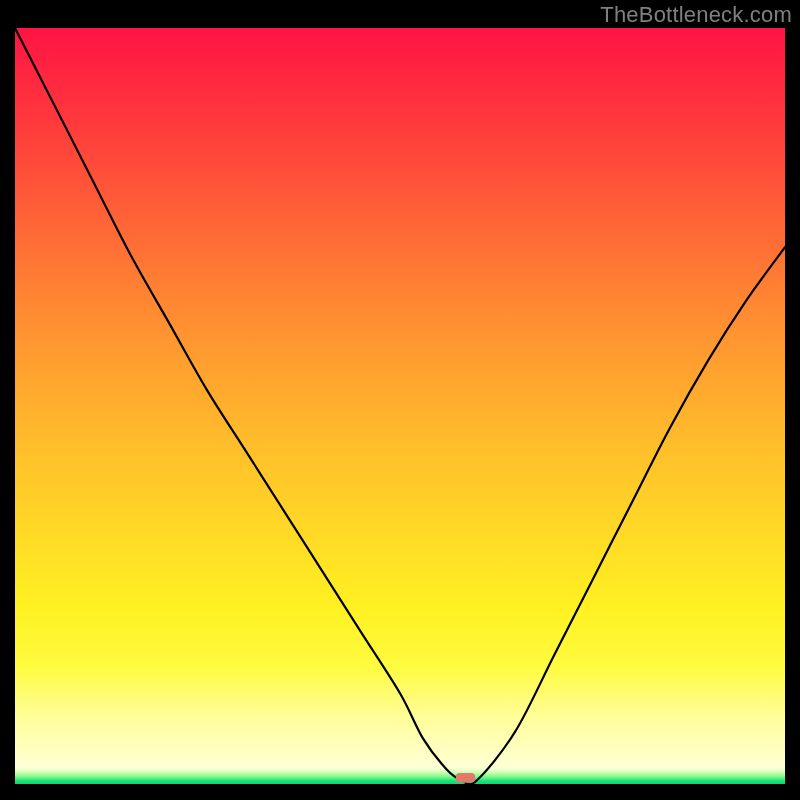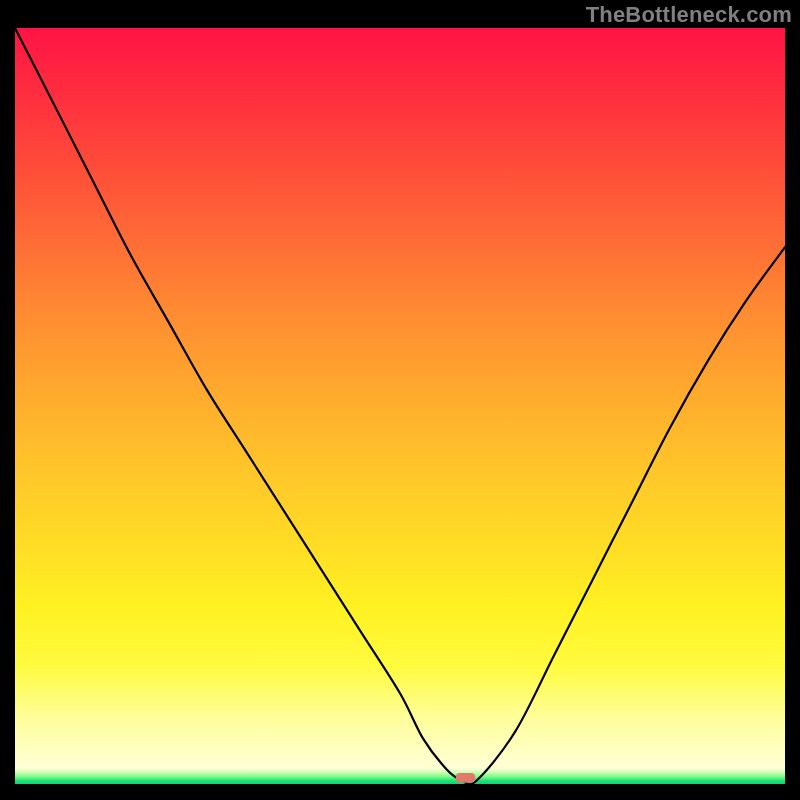--- a/index.html
+++ b/index.html
@@ -16,21 +16,21 @@
     width: 800px;
     height: 800px;
     background: #000;
   }
   .watermark {
     position: absolute;
     top: 2px;
     right: 8px;
     color: #808080;
     font-size: 22px;
-    font-weight: 700;
+    font-weight: 400;
     letter-spacing: 0.2px;
     z-index: 10;
   }
   .plot-area {
     position: absolute;
     left: 15px;
     top: 28px;
     width: 770px;
     height: 756px;
     overflow: hidden;

